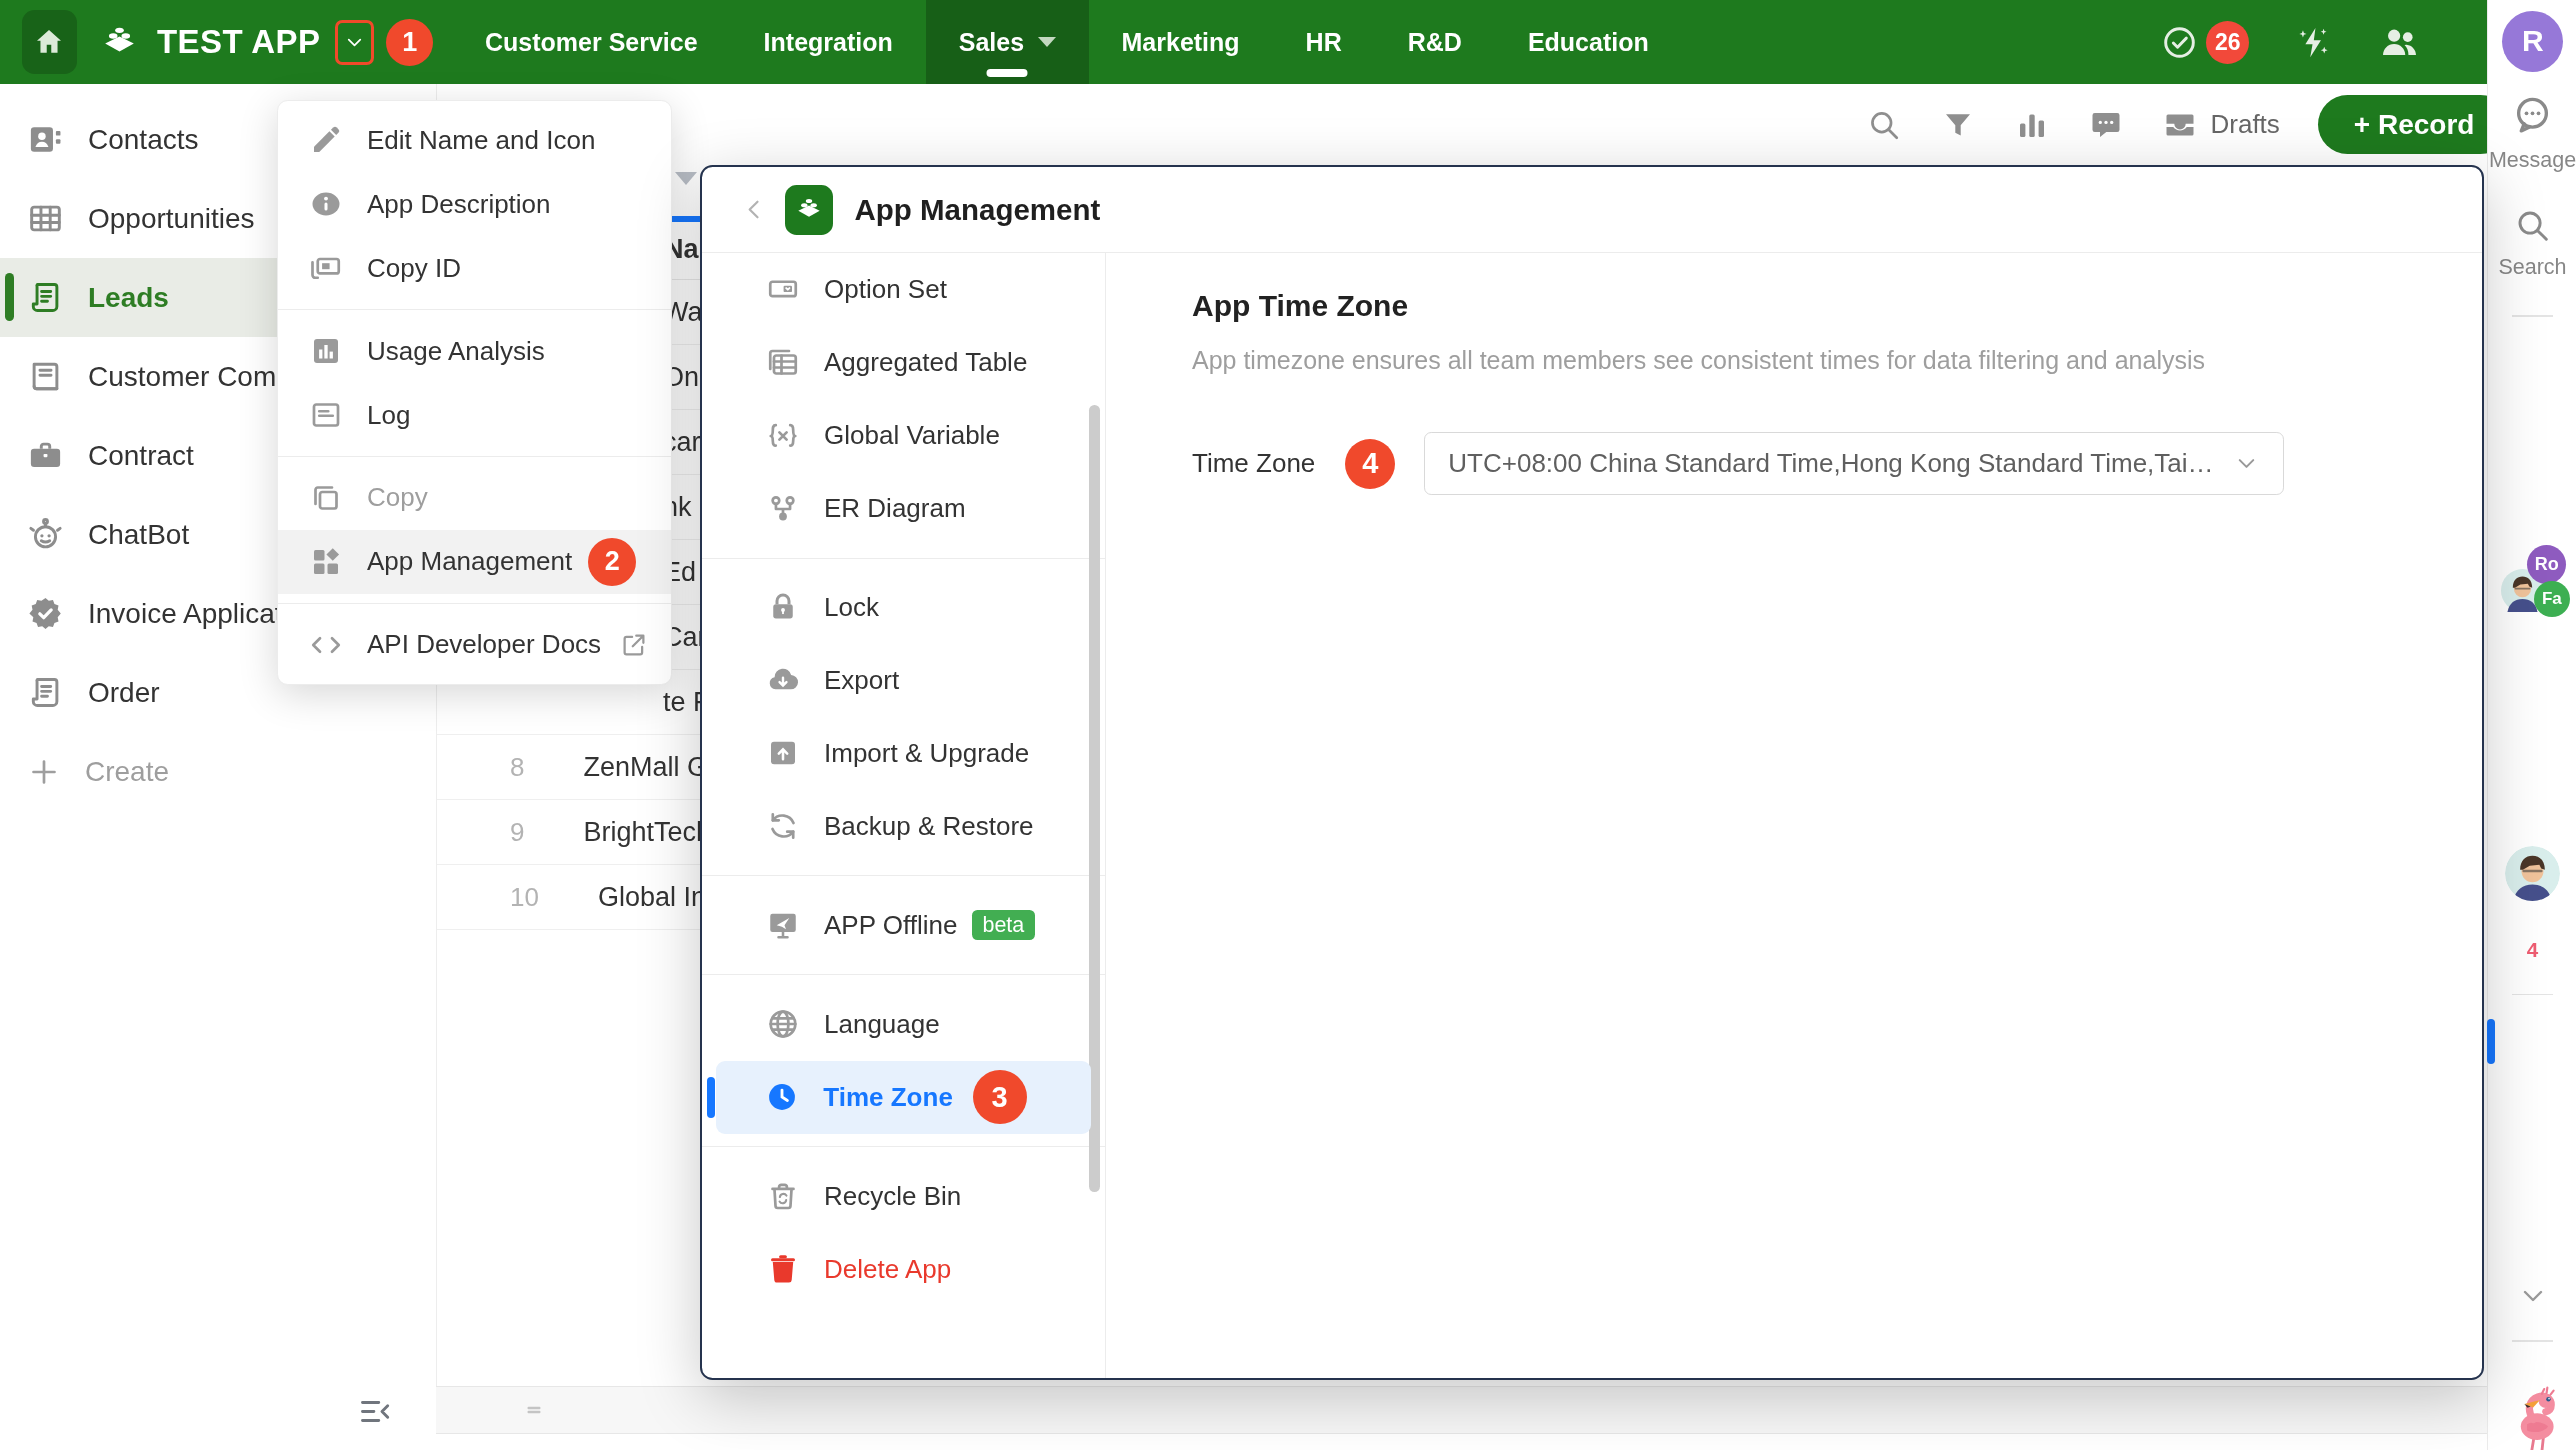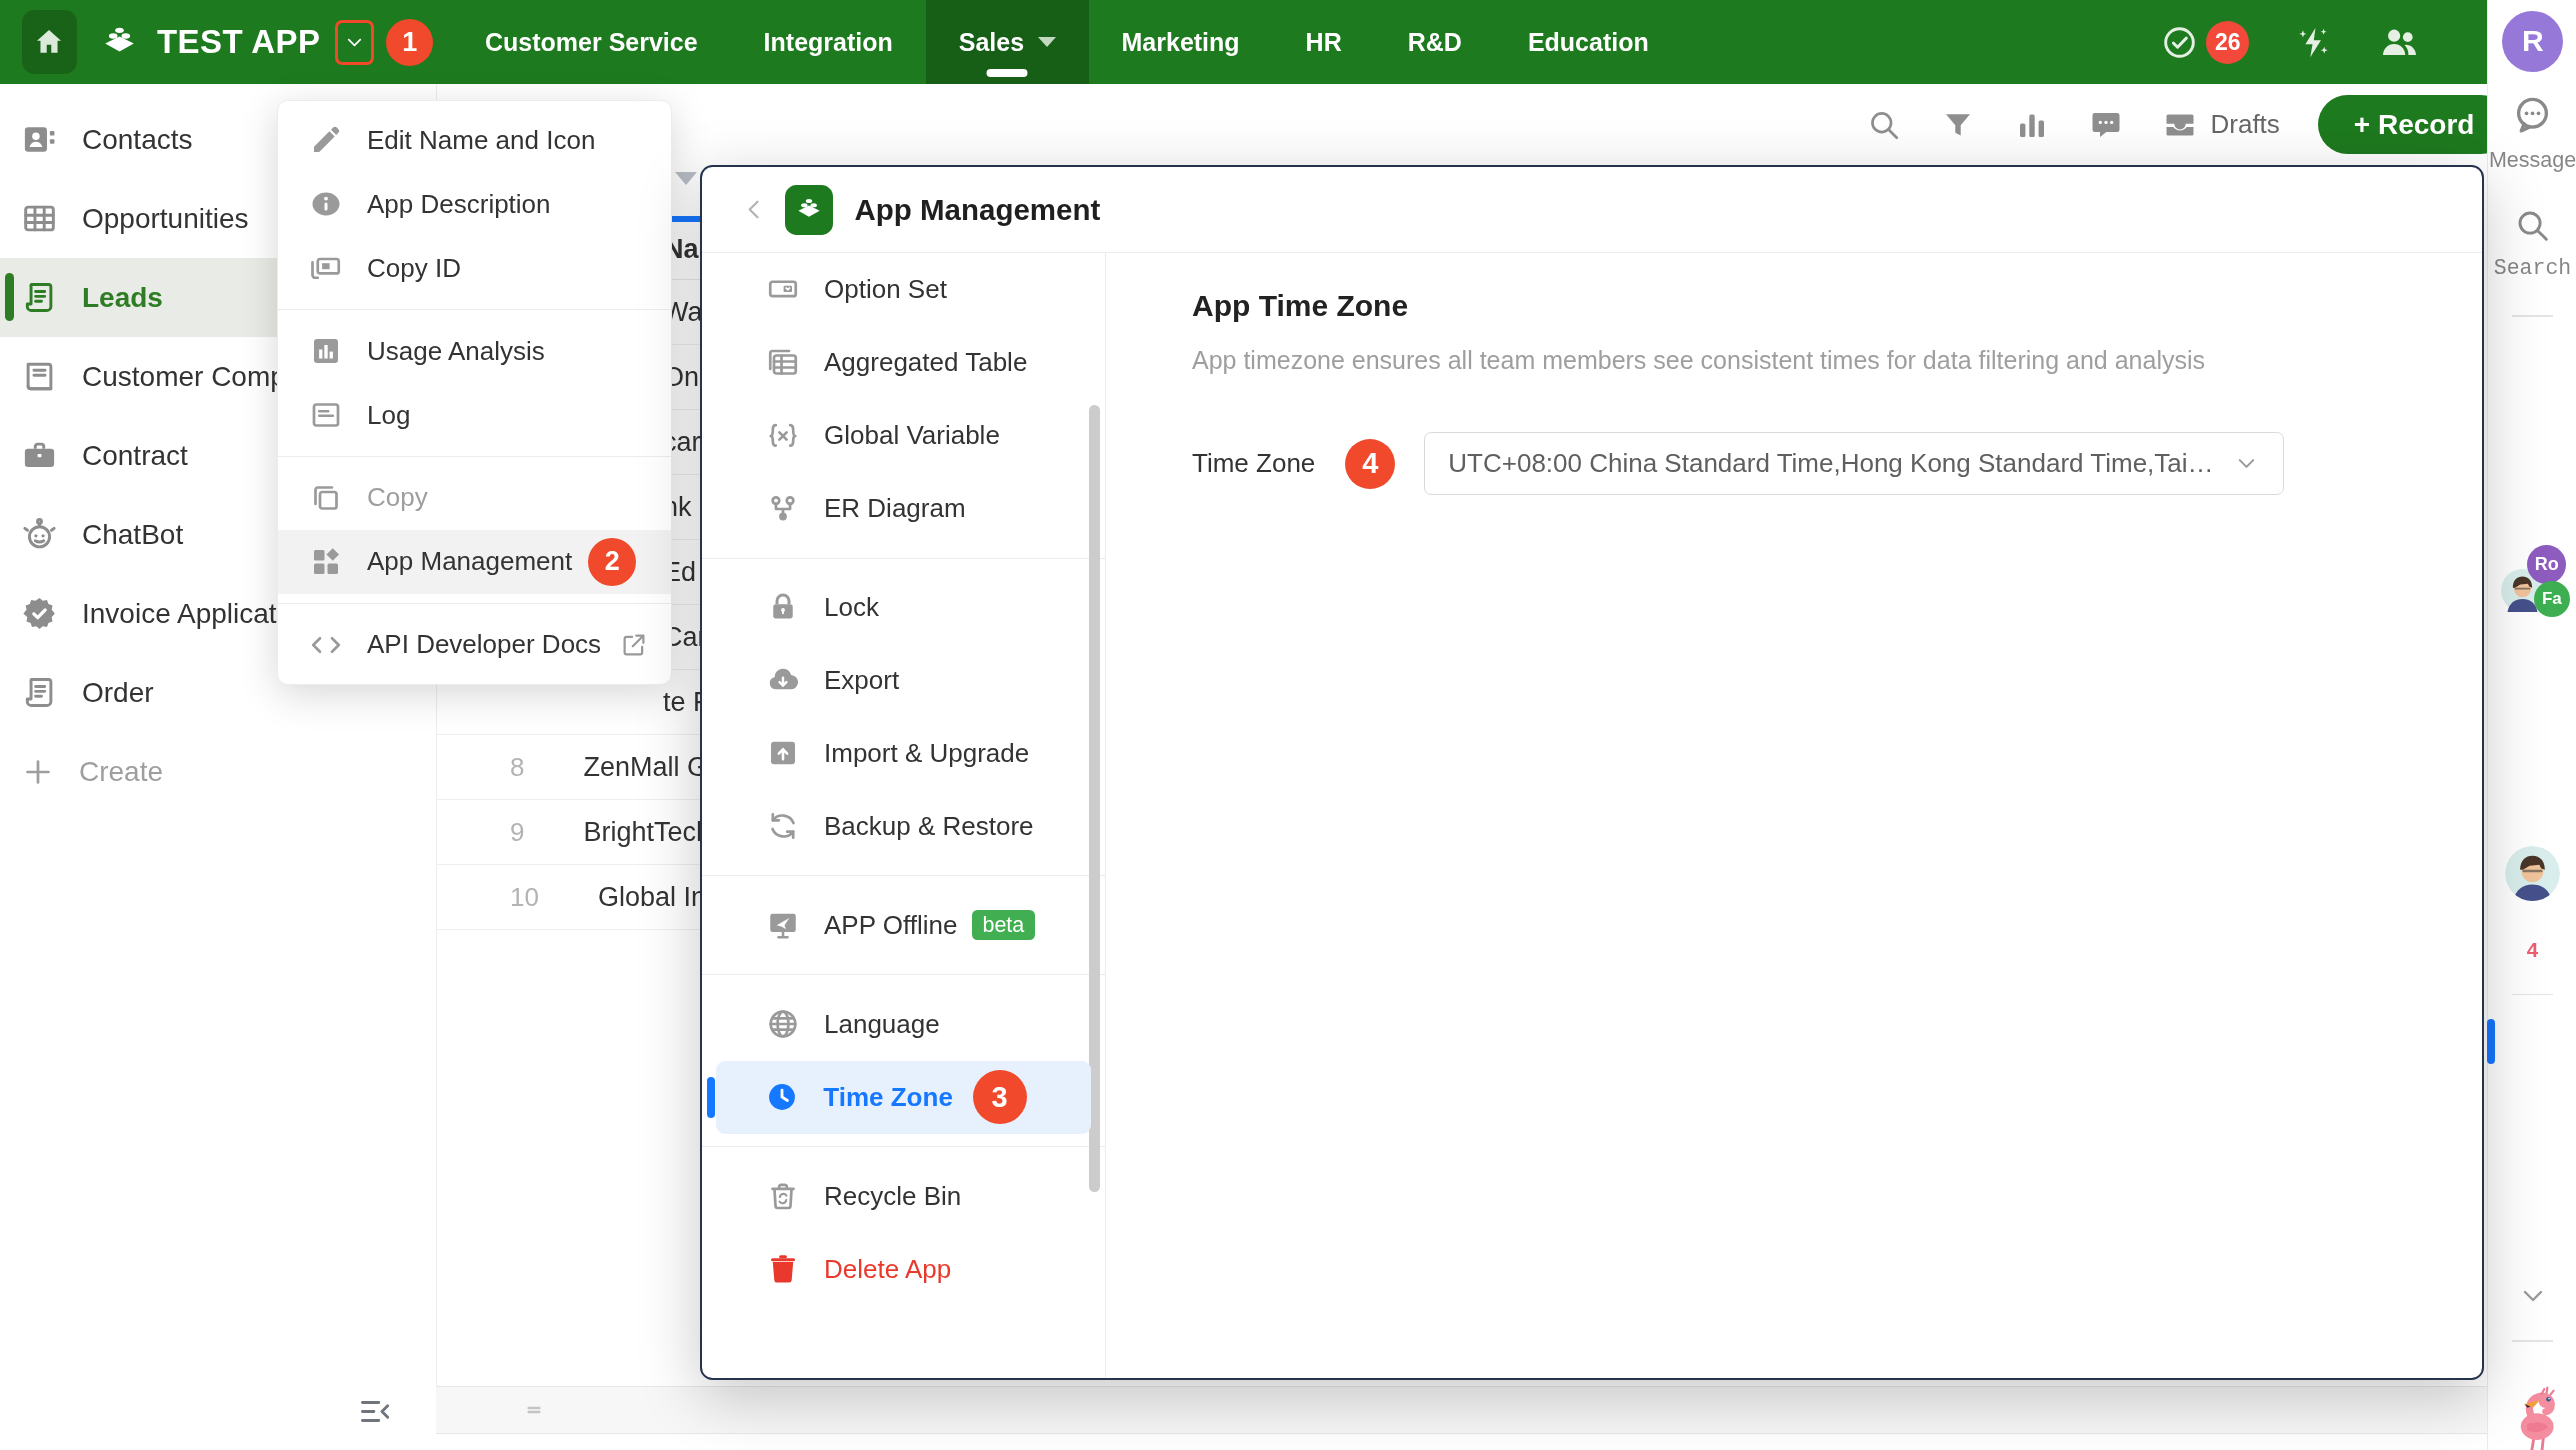--- a/index.html
+++ b/index.html
@@ -30,21 +30,21 @@
   .tab.active::after { content:""; position:absolute; left:50%; transform:translateX(-50%); bottom:7.2px; width:41px; height:8px; border-radius:4.5px; background:#fff; }
   .tb-right { position:absolute; left:2160px; top:0; height:84px; display:flex; align-items:center; gap:45px; color:#e6efe4; }
   .todo-wrap { display:flex; align-items:center; gap:7.2px; }
   .badge-26 { width:43px; height:43px; border-radius:50%; background:#f2493a; color:#fff; font-size:23px; font-weight:bold; display:flex; align-items:center; justify-content:center; }
 
   
   .rail { position:absolute; left:2487px; top:0; width:89px; height:1451px; background:#fff; border-left:0.9px solid #ebebeb; z-index:16; }
   .avatar-r { position:absolute; left:14.3px; top:10.7px; width:61px; height:61px; border-radius:50%; background:#9678d8; color:#fff; font-size:30px; font-weight:bold; display:flex; align-items:center; justify-content:center; }
   .rail-block { position:absolute; left:0; width:89px; text-align:center; color:#878787; cursor:pointer; }
   .rail-block .ic { color:#8a8a8a; }
-  .rb-msg { top:93px; } .rb-srch { top:206px;font-family:Liberation Mono, monospace; }
+  .rb-msg { top:93px; } .rb-srch { top:206px; }
   .rail-label { font-size:21.5px; margin-top:7.2px; }
   .rail-stack { position:absolute; left:0; top:302px; width:89px; display:flex; flex-direction:column; align-items:center; }
   .rail-div { width:41px; height:1.8px; background:#e4e4e4; margin:13.4px 0; }
   .rail-circle { position:relative; width:52px; height:52px; border-radius:50%; margin:9.8px 0; display:flex; align-items:center; justify-content:center; color:#fff; cursor:pointer; }
   .rail-num { position:absolute; left:0; right:0; bottom:8px; text-align:center; font-size:20.6px; font-weight:bold; }
   .rail-num:empty { display:none; }
   .rail-square { position:relative; width:52px; height:52px; border-radius:12.5px; margin:6.3px 0; display:flex; align-items:center; justify-content:center; color:#fff; cursor:pointer; }
   .rail-square.active::before { content:""; position:absolute; left:-19.7px; top:3.6px; width:8px; height:45px; border-radius:4.5px; background:#1677ff; }
   .rail-cluster { position:relative; width:64px; height:63px; margin:7.2px 0; cursor:pointer; }
   .rail-cluster .mini { position:absolute; left:0; bottom:3.6px; width:43px; height:43px; }
@@ -57,21 +57,21 @@
 
   
   .toolbar { position:absolute; left:1866px; top:84px; height:81px; display:flex; align-items:center; gap:38px; color:#8f8f8f; z-index:5; }
   .drafts { display:flex; align-items:center; gap:12.5px; color:#8f8f8f; cursor:pointer; }
   .drafts-label { font-size:26px; color:#666; }
   .record-btn { height:59px; padding:12px 36px; border-radius:29.5px; background:#1e7a1e; color:#fff; font-size:28px; font-weight:bold; display:flex; align-items:center; cursor:pointer; }
 
   
   .lsb { position:absolute; left:0; top:84px; width:436px; height:1302px; background:#fff; z-index:4; }
   .lsb-list { padding-top:16px; }
-  .nav-item { position:relative; height:79px; display:flex; align-items:center; padding-left:20px; font-size:28px; color:#333; cursor:pointer; }
+  .nav-item { position:relative; height:79px; display:flex; align-items:center; padding-left:26px; font-size:28px; color:#333; cursor:pointer; }
   .nav-item .ic { color:#8d8d8d; }
   .nav-label { margin-left:23px; white-space:nowrap; }
   .nav-item.selected { background:#e9ece6; color:#2e7d24; font-weight:bold; }
   .nav-item.selected .ic { color:#2e7d24; }
   .nav-item.selected::before { content:""; position:absolute; left:5.4px; top:15px; width:9px; height:48px; border-radius:4.5px; background:#2e7d24; }
   .nav-item.create { color:#9e9e9e; }
   .nav-item.create .ic { color:#9e9e9e; }
   .collapse-btn { position:absolute; left:356px; top:1308px; width:43px; height:43px; color:#70757d; cursor:pointer; }
 
   

